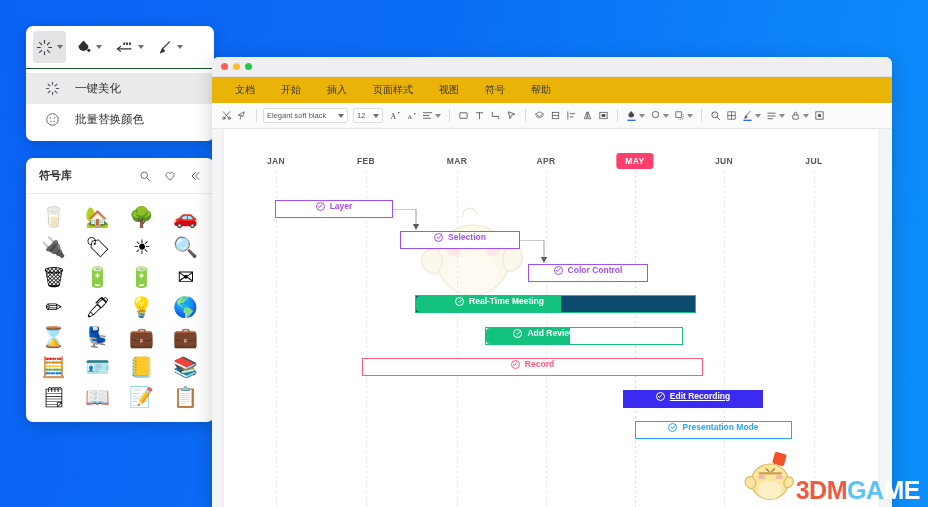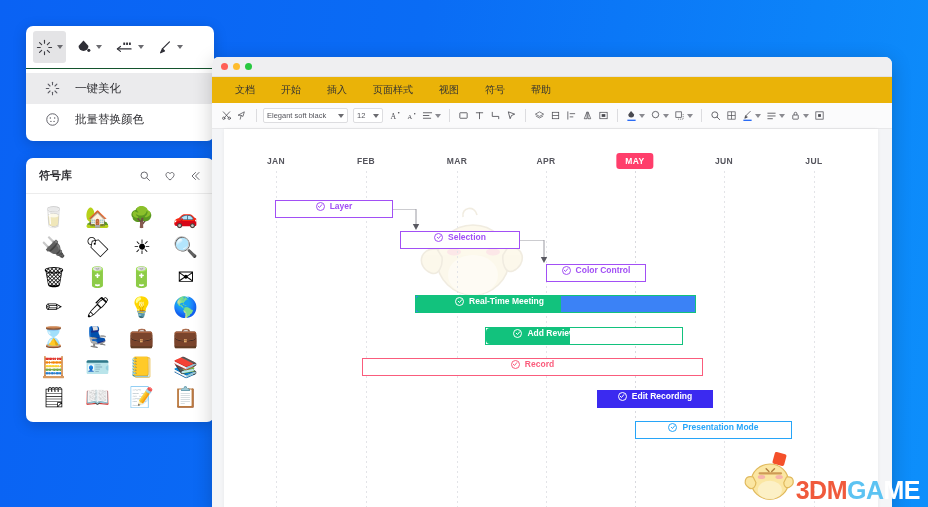--- a/index.html
+++ b/index.html
@@ -455,31 +455,31 @@
           <div class="bar" style="left: 176px; top: 102px; width: 120px; background: rgb(255, 255, 255); color: rgb(162, 79, 245); border: 1.4px solid rgb(162, 79, 245);">
             <div class="inner">
               <span class="chk">
                 <svg width="6" height="6" viewBox="0 0 24 24" fill="none" stroke="currentColor" stroke-width="4" stroke-linecap="round" stroke-linejoin="round">
                   <path d="M5 13 L10 18 L19 7"></path>
                 </svg>
               </span>
               <span>Selection</span>
             </div>
           </div>
-          <div class="bar" style="left: 304px; top: 135px; width: 100px; background: rgb(255, 255, 255); color: rgb(162, 79, 245); border: 1.4px solid rgb(162, 79, 245); margin-left: 18px;">
+          <div class="bar" style="left: 304px; top: 135px; width: 120px; background: rgb(255, 255, 255); color: rgb(162, 79, 245); border: 1.4px solid rgb(162, 79, 245);">
             <div class="inner">
               <span class="chk">
                 <svg width="6" height="6" viewBox="0 0 24 24" fill="none" stroke="currentColor" stroke-width="4" stroke-linecap="round" stroke-linejoin="round">
                   <path d="M5 13 L10 18 L19 7"></path>
                 </svg>
               </span>
               <span>Color Control</span>
             </div>
           </div>
-          <div class="bar" style="left: 191px; top: 166px; width: 281px; background: #3b82f6; color: rgb(255, 255, 255); border: 1px solid rgb(18, 194, 125); justify-content: flex-start;">
+          <div class="bar" style="left: 191px; top: 166px; width: 281px; background: #0c4a6e; color: rgb(255, 255, 255); border: 1px solid rgb(18, 194, 125); justify-content: flex-start;">
             <div class="fill" style="width: 52%; background: rgb(18, 194, 125);"></div>
             <div class="inner" style="margin-left: 14%;">
               <span class="chk">
                 <svg width="6" height="6" viewBox="0 0 24 24" fill="none" stroke="currentColor" stroke-width="4" stroke-linecap="round" stroke-linejoin="round">
                   <path d="M5 13 L10 18 L19 7"></path>
                 </svg>
               </span>
               <span>Real-Time Meeting</span>
             </div>
           </div>
@@ -497,21 +497,21 @@
           <div class="bar" style="left: 138px; top: 229px; width: 341px; background: rgb(255, 255, 255); color: rgb(250, 92, 124); border: 1.4px solid rgb(250, 92, 124);">
             <div class="inner">
               <span class="chk">
                 <svg width="6" height="6" viewBox="0 0 24 24" fill="none" stroke="currentColor" stroke-width="4" stroke-linecap="round" stroke-linejoin="round">
                   <path d="M5 13 L10 18 L19 7"></path>
                 </svg>
               </span>
               <span>Record</span>
             </div>
           </div>
-          <div class="bar" style="left: 373px; top: 261px; width: 116px; background: rgb(59, 42, 240); color: rgb(255, 255, 255); border: 1px solid rgb(59, 42, 240);">
+          <div class="bar" style="left: 399px; top: 261px; width: 140px; background: rgb(59, 42, 240); color: rgb(255, 255, 255); border: 1px solid rgb(59, 42, 240); text-decoration: underline;">
             <div class="inner">
               <span class="chk">
                 <svg width="6" height="6" viewBox="0 0 24 24" fill="none" stroke="currentColor" stroke-width="4" stroke-linecap="round" stroke-linejoin="round">
                   <path d="M5 13 L10 18 L19 7"></path>
                 </svg>
               </span>
               <span>Edit Recording</span>
             </div>
           </div>
           <div class="bar" style="left: 411px; top: 292px; width: 157px; background: rgb(255, 255, 255); color: rgb(39, 165, 248); border: 1.4px solid rgb(39, 165, 248);">

